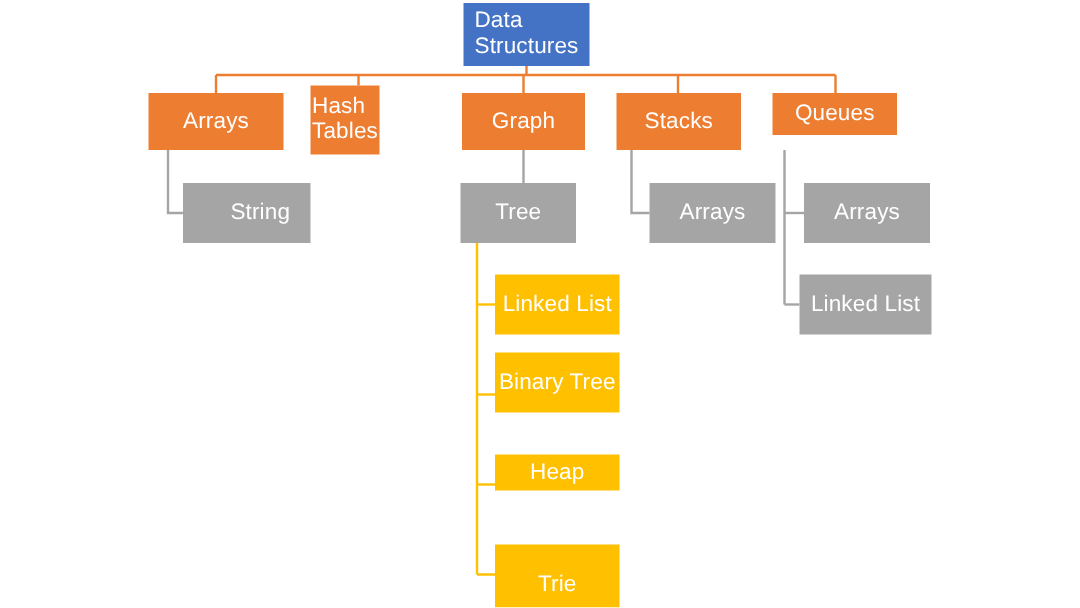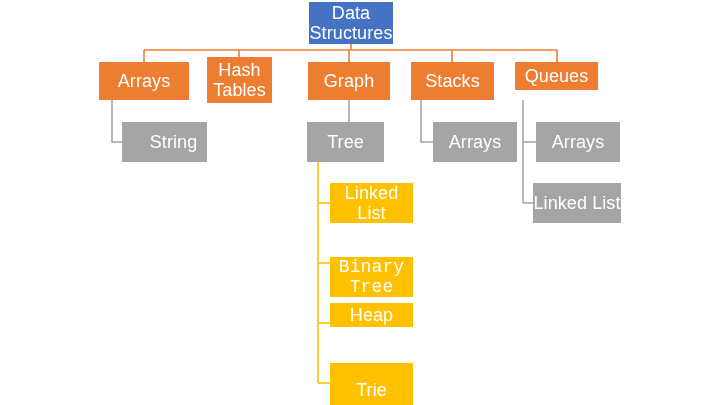--- a/index.html
+++ b/index.html
@@ -21,23 +21,22 @@
     top: 0;
     width: 720px;
     height: 405px;
   }
   .node {
     position: absolute;
     box-sizing: border-box;
     display: flex;
     align-items: center;
     justify-content: center;
-    text-align: center;
     color: #ffffff;
-    font-size: 18px;
+    font-size: 15px;
     line-height: 1.12;
     letter-spacing: 0.1px;
     white-space: pre-line;
     z-index: 2;
   }
   .node.root      { background: #4472C4; }
   .node.primary   { background: #ED7D31; }
   .node.secondary { background: #A5A5A5; }
   .node.tertiary  { background: #FFC000; }
 </style>
@@ -72,28 +71,28 @@
     <path d="M318,203 L330,203" stroke="#FFC000" stroke-width="1.6" fill="none"></path>
     <path d="M318,263 L330,263" stroke="#FFC000" stroke-width="1.6" fill="none"></path>
     <path d="M318,323 L330,323" stroke="#FFC000" stroke-width="1.6" fill="none"></path>
     <path d="M318,383 L330,383" stroke="#FFC000" stroke-width="1.6" fill="none"></path>
   </svg>
 
   <div id="nodes">
       <div class="node root" style="left: 309px; top: 2px; width: 84px; height: 42px;">Data
 Structures</div>
       <div class="node primary" style="left: 99px; top: 62px; width: 90px; height: 38px;">Arrays</div>
-      <div class="node primary" style="left: 207px; top: 57px; width: 65px; height: 46px;">Hash
+      <div class="node primary" style="left: 207px; top: 57px; width: 46px; height: 46px;">Hash
 Tables</div>
       <div class="node primary" style="left: 308px; top: 62px; width: 82px; height: 38px;">Graph</div>
       <div class="node primary" style="left: 411px; top: 62px; width: 83px; height: 38px;">Stacks</div>
       <div class="node primary" style="left: 515px; top: 62px; width: 83px; height: 28px;">Queues</div>
       <div class="node secondary" style="left: 122px; top: 122px; width: 85px; height: 40px; padding-left: 18px;">String</div>
       <div class="node secondary" style="left: 307px; top: 122px; width: 77px; height: 40px;">Tree</div>
       <div class="node secondary" style="left: 433px; top: 122px; width: 84px; height: 40px;">Arrays</div>
       <div class="node secondary" style="left: 536px; top: 122px; width: 84px; height: 40px;">Arrays</div>
       <div class="node secondary" style="left: 533px; top: 183px; width: 88px; height: 40px;">Linked List</div>
       <div class="node tertiary" style="left: 330px; top: 183px; width: 83px; height: 40px;">Linked List</div>
-      <div class="node tertiary" style="left: 330px; top: 257px; width: 83px; height: 40px; font-family: Liberation Mono, monospace;">Binary Tree</div>
+      <div class="node tertiary" style="left: 330px; top: 235px; width: 83px; height: 40px;">Binary Tree</div>
       <div class="node tertiary" style="left: 330px; top: 303px; width: 83px; height: 24px;">Heap</div>
       <div class="node tertiary" style="left: 330px; top: 363px; width: 83px; height: 55px;">Trie</div>
     </div>
 </div>
 
 </body></html>

